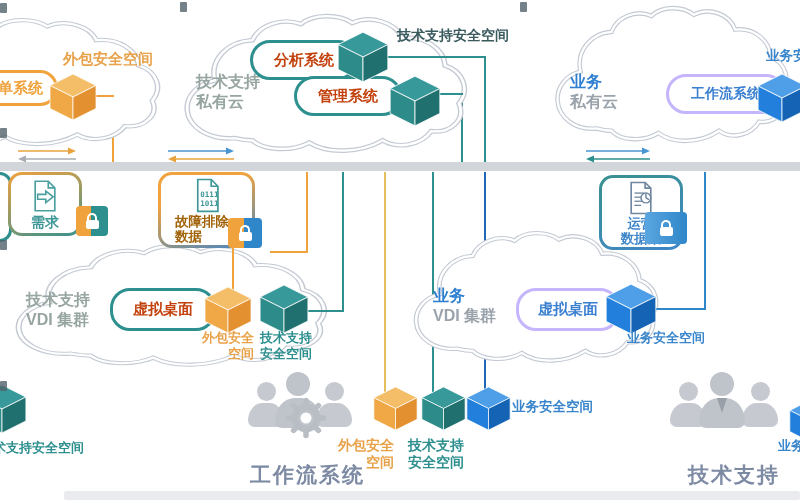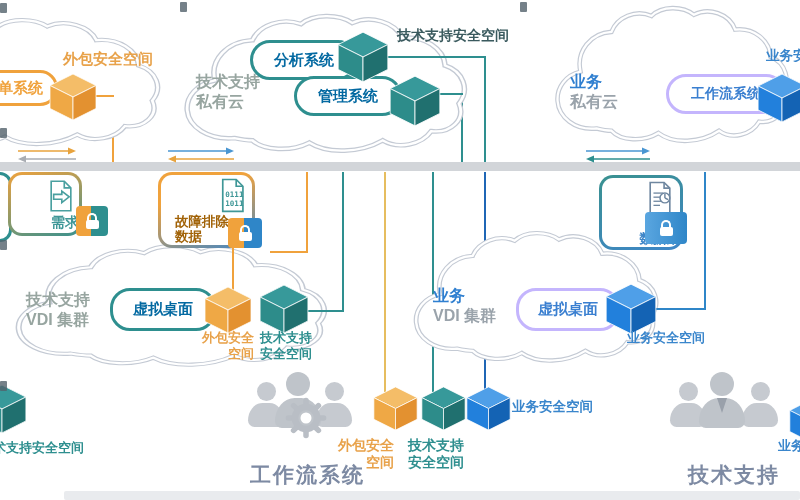--- a/index.html
+++ b/index.html
@@ -10,33 +10,33 @@
   .gray-bar{left:0;top:162px;width:800px;height:9px;background:#d2d5d9;}
   .bottom-strip{left:64px;top:491px;width:736px;height:9px;background:#e9ebee;border-radius:2px;}
   .mark{width:7px;height:10px;background:#52616b;opacity:.8;border-radius:1px;}
   
   svg.cloud{overflow:visible;}
   .cloud-stroke{fill:#ffffff;stroke:#c4cad4;stroke-width:4;}
   .cloud-inner{fill:none;stroke:#ffffff;stroke-width:2;}
   
   .pill{border-radius:20px;background:#fff;display:flex;align-items:center;justify-content:center;
         font-weight:bold;font-size:15px;box-shadow:inset 0 0 0 1px #fff;}
-  .pill.teal{border:3px solid #2E8F8F;color:#0369a1;}
+  .pill.teal{border:3px solid #2E8F8F;color:#c2410c;}
   .pill.blue{border:3px solid #c4b5fd;color:#3a7fd0;}
   .pill.orange{border:3px solid #f0a23c;color:#f0a23c;}
   
   svg.cube{overflow:visible;}
   .cube polygon{stroke:#ffffff;stroke-width:1.5;}
   .cube.orange .t{fill:#f4bd68;} .cube.orange .l{fill:#efa845;} .cube.orange .r{fill:#e39130;}
   .cube.teal .t{fill:#37999a;} .cube.teal .l{fill:#2d8c8a;} .cube.teal .r{fill:#20706f;}
   .cube.blue .t{fill:#4f9fe8;} .cube.blue .l{fill:#2280dc;} .cube.blue .r{fill:#1463b4;}
   
   .card{border-radius:14px;padding:3px;}
   .card .inner{background:#fff;border-radius:11px;width:100%;height:100%;box-sizing:border-box;
-               display:flex;flex-direction:column;align-items:flex-end;}
+               display:flex;flex-direction:column;align-items:center;}
   .card.c1{background:linear-gradient(160deg,#f0a23c,#39918f);}
   .card.c2{background:linear-gradient(160deg,#f0a23c 30%,#3f86c8);}
   .card.c3{background:linear-gradient(160deg,#39918f,#3f86c8);}
   .card-label{font-weight:bold;line-height:1.15;text-align:center;}
   .badge{border-radius:4px;display:flex;align-items:center;justify-content:center;}
   .lockbody{width:13px;height:9px;background:#fff;border-radius:2px;position:relative;margin-top:7px;}
   .lockbody::before{content:'';position:absolute;top:-7px;left:1.5px;width:6px;height:6px;
                     border:2.5px solid #fff;border-bottom:none;border-radius:6px 6px 0 0;}
   
   .lbl{font-weight:bold;line-height:1.22;}

